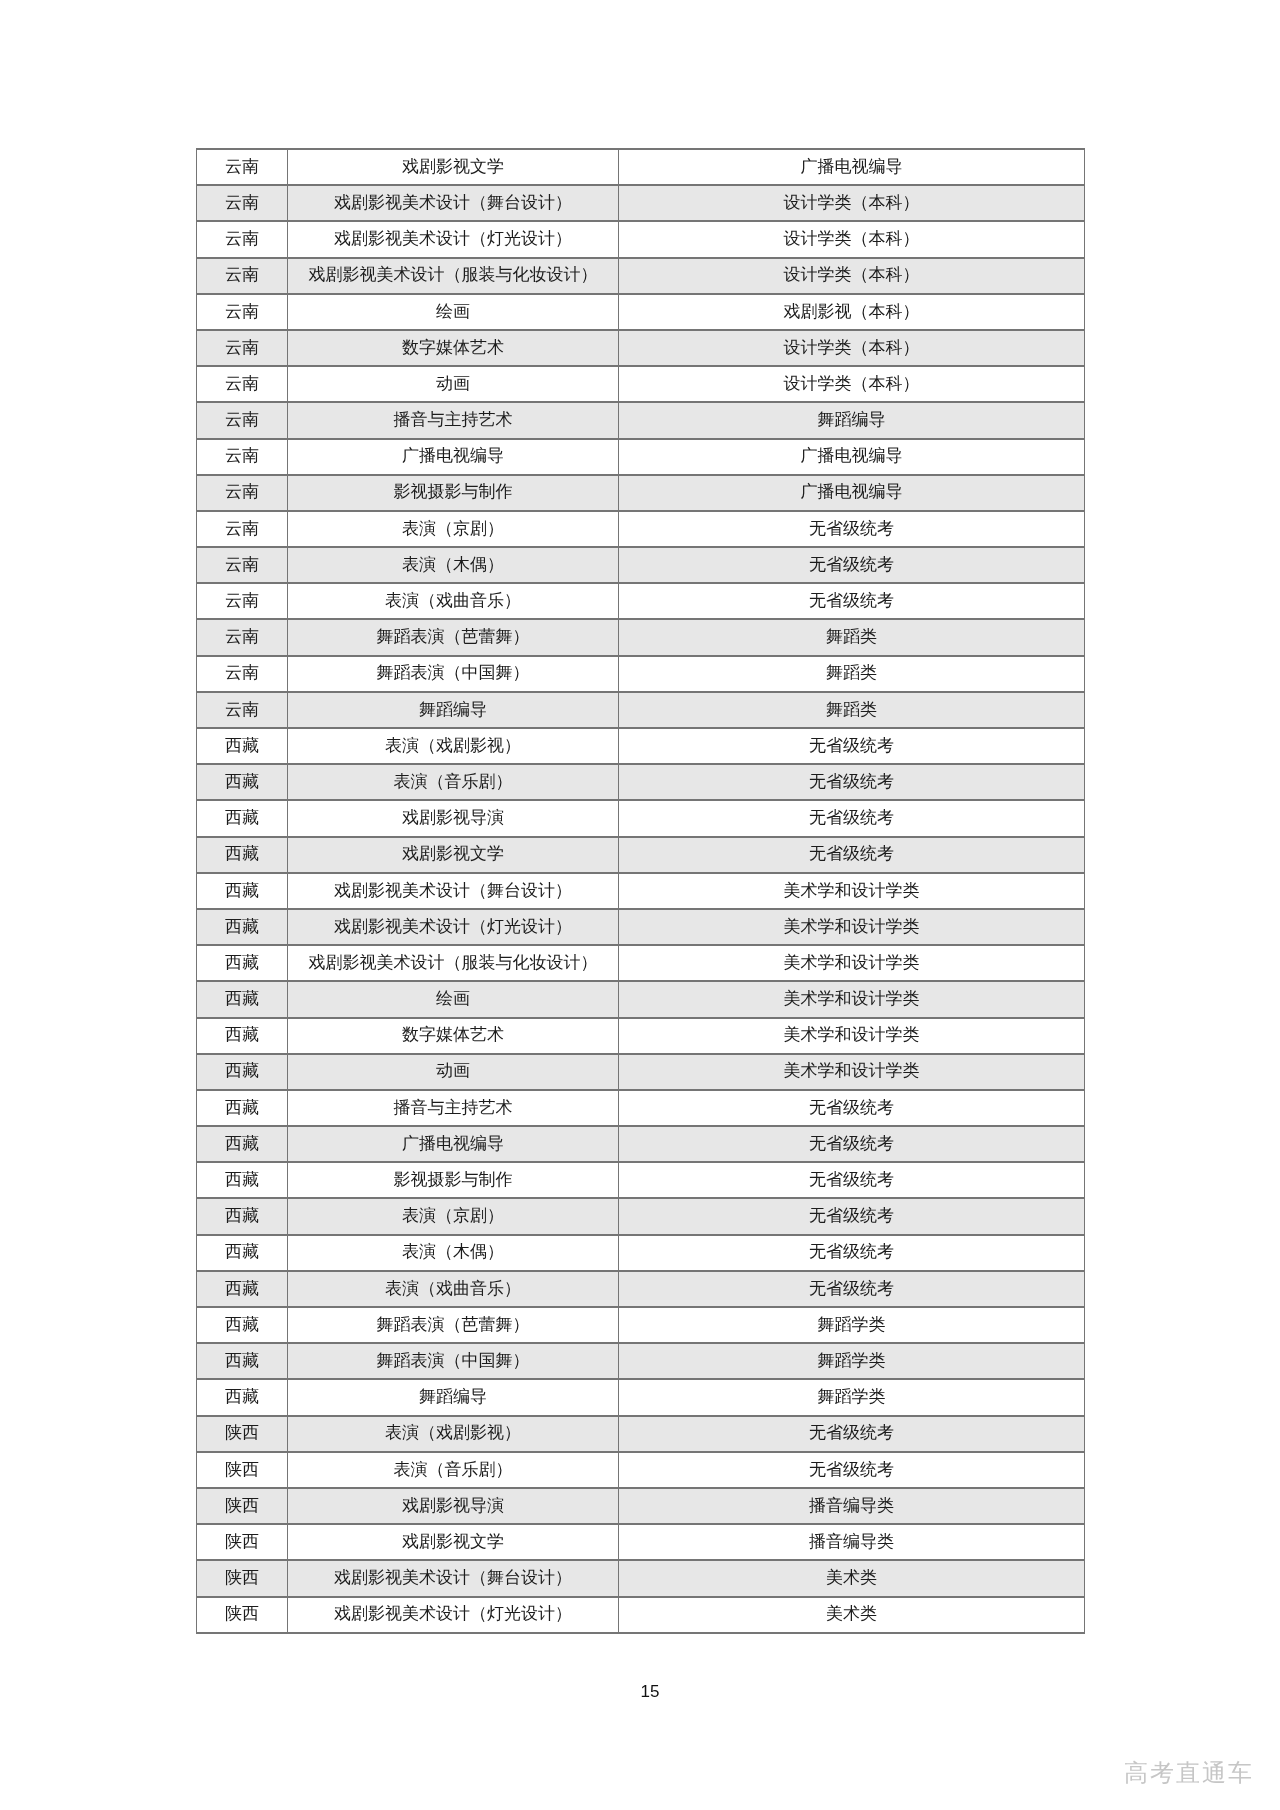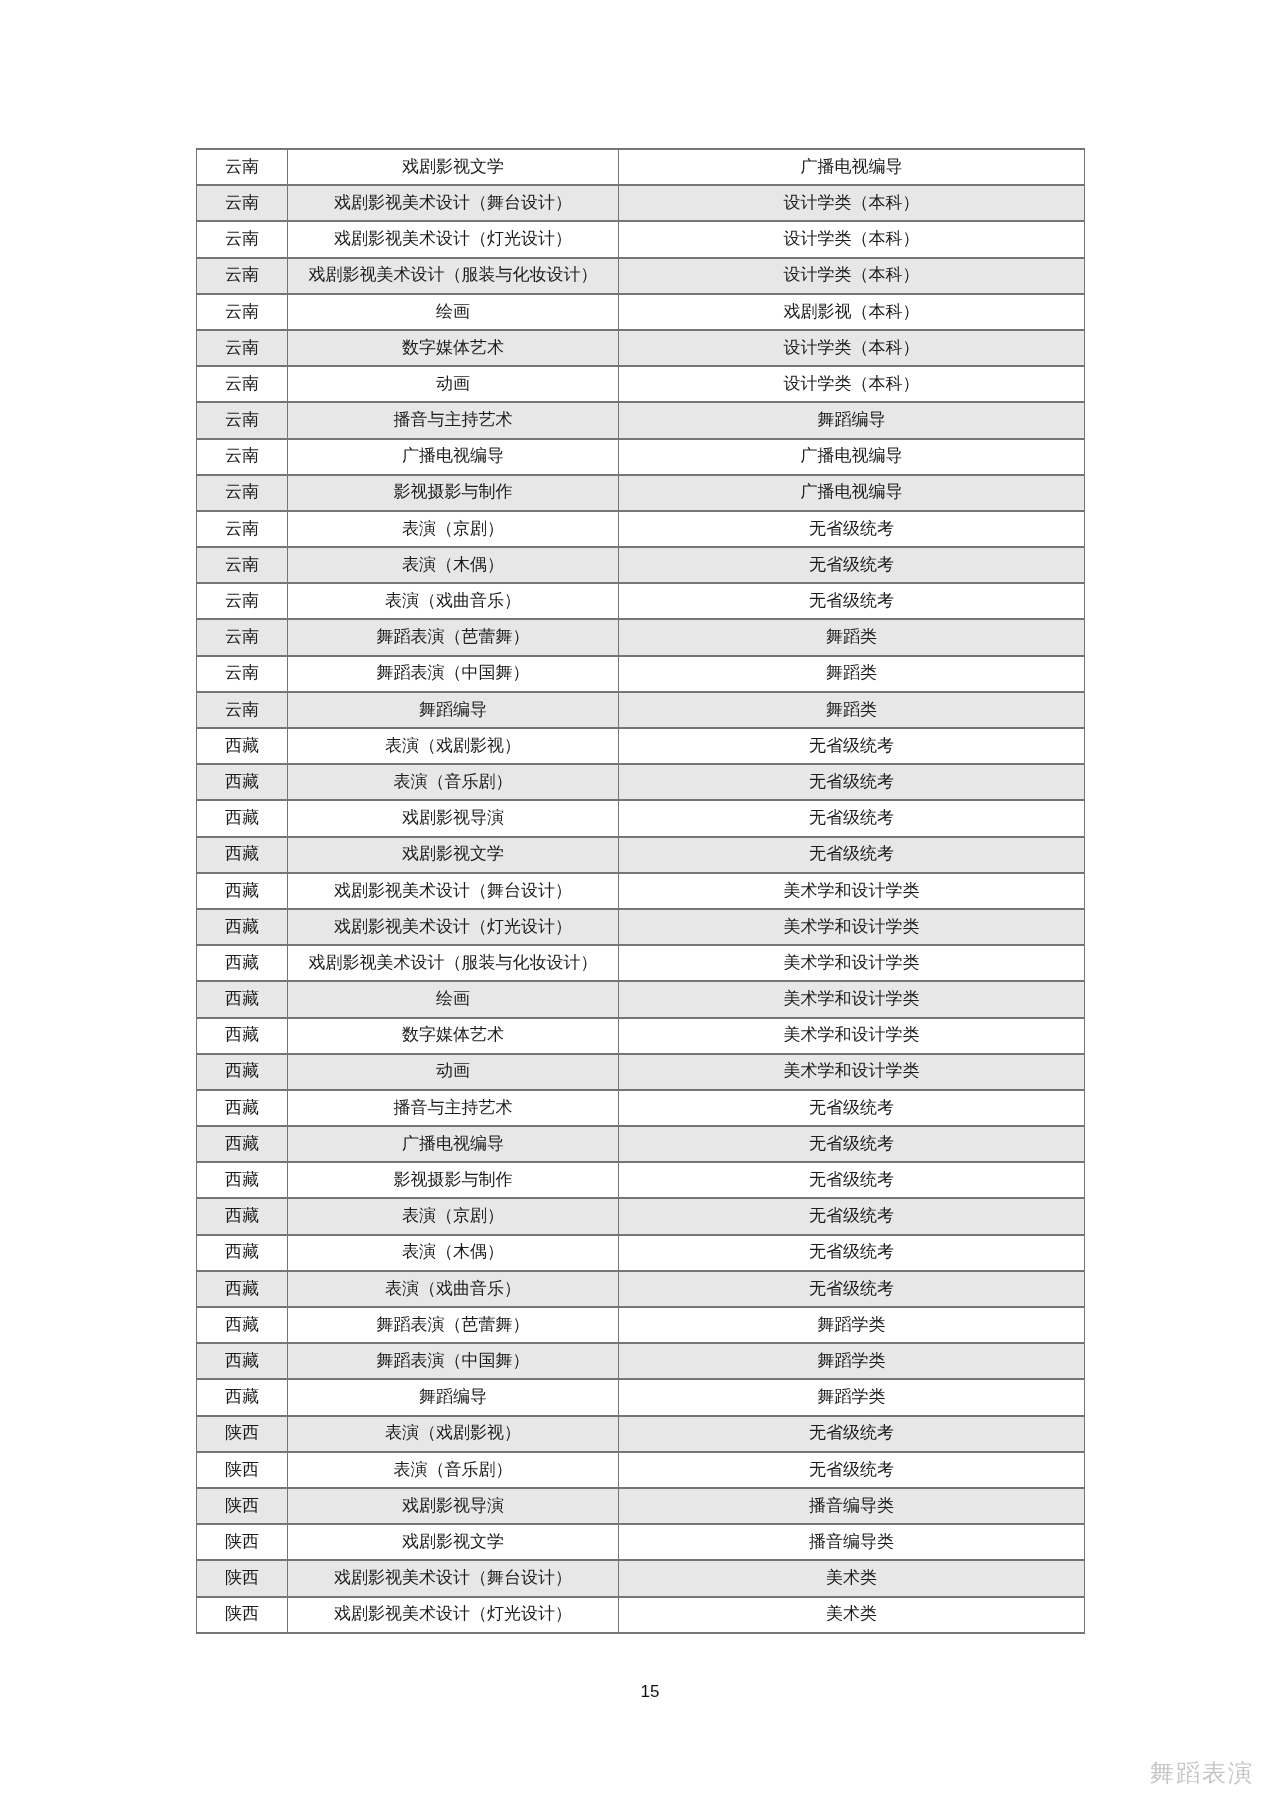--- a/index.html
+++ b/index.html
@@ -329,15 +329,15 @@
     <tr>
       <td>陕西</td>
       <td>戏剧影视美术设计（灯光设计）</td>
       <td>美术类</td>
     </tr>
   </tbody>
   </table>
 
   <div class="page-number">15</div>
 
-  <div class="watermark">舞蹈表演</div>
+  <div class="watermark">高考直通车</div>
 
 </div>
 
 </body></html>

